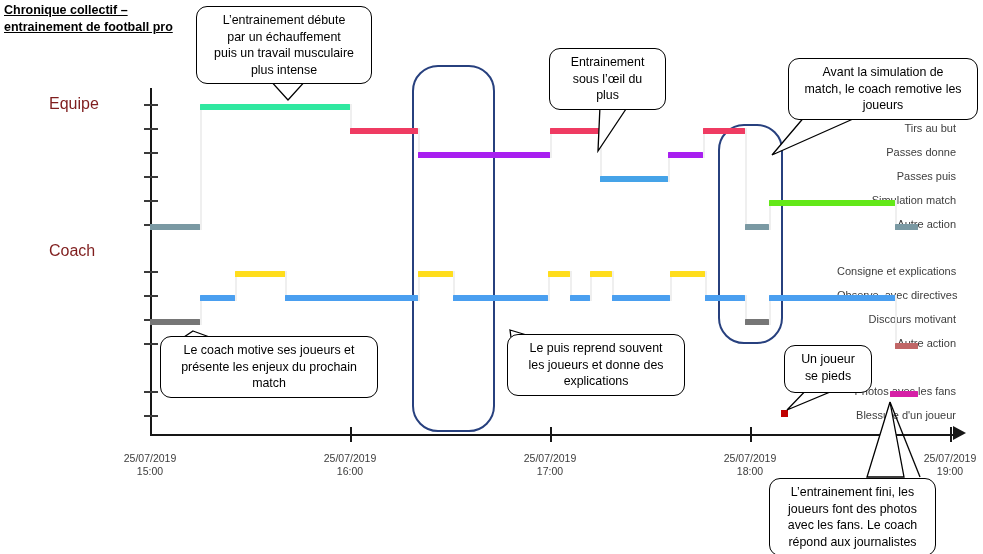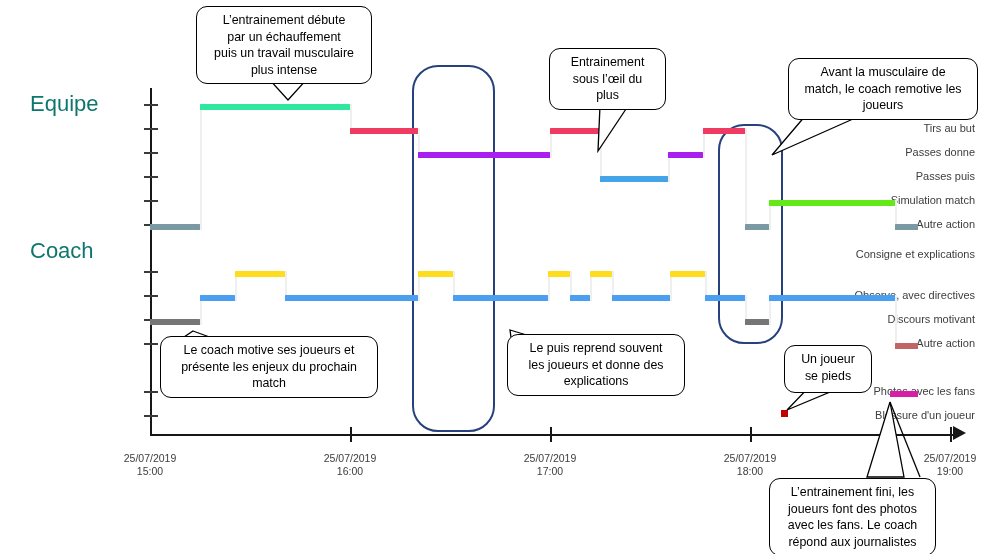--- a/index.html
+++ b/index.html
@@ -50,33 +50,34 @@
     width: 2px; height: 15px;
     background: #171717;
   }
 
   
   .y-label {
     position: absolute;
     right: 0;
     width: 146px;
     text-align: right;
-    padding-right: 8px;
+    padding-right: 27px;
     font-size: 11px;
     color: #3d3d3d;
     line-height: 12px;
     transform: translateY(-6px);
     white-space: nowrap;
   }
   .group-label {
     position: absolute;
-    font-size: 22px;
-    color: #0f766e;
+    font-size: 16px;
+    color: #7f1d1d;
     line-height: 16px;
     white-space: nowrap;
+    margin-left: 19px;
   }
 
   
   .x-label {
     position: absolute;
     top: 452px;
     width: 120px;
     margin-left: -60px;
     text-align: center;
     font-size: 10.5px;
@@ -115,20 +116,22 @@
     z-index: 6;
   }
   .leader { position: absolute; overflow: visible; z-index: 5; }
   .leader polyline, .leader polygon, .leader line { fill: #fff; stroke: #000; stroke-width: 1.3; }
 </style>
 </head>
 <body>
 
 <div id="stage">
 
+  <div class="chart-title">Chronique collectif –
+entrainement de football pro</div>
 
   <div id="highlights">
       <div class="highlight-box" style="left: 412px; top: 65px; width: 83px; height: 367px; border-color: rgb(39, 64, 126);"></div>
       <div class="highlight-box" style="left: 718px; top: 124px; width: 65px; height: 220px; border-color: rgb(39, 64, 126);"></div>
     </div>
 
   <div class="axis-line y-axis"></div>
   <div class="axis-line x-axis"></div>
   <div class="x-arrow"></div>
 
@@ -146,21 +149,21 @@
       <div class="y-tick" style="top: 391px;"></div>
       <div class="y-tick" style="top: 415px;"></div>
     </div>
   <div id="y-labels">
       <div class="y-label" style="top: 104px;">Echauffement</div>
       <div class="y-label" style="top: 128px;">Tirs au but</div>
       <div class="y-label" style="top: 152px;">Passes donne</div>
       <div class="y-label" style="top: 176px;">Passes puis</div>
       <div class="y-label" style="top: 200px;">Simulation match</div>
       <div class="y-label" style="top: 224px;">Autre action</div>
-      <div class="y-label" style="top: 254px;">Consigne et explications</div>
+      <div class="y-label" style="top: 271px;">Consigne et explications</div>
       <div class="y-label" style="top: 295px;">Observe, avec directives</div>
       <div class="y-label" style="top: 319px;">Discours motivant</div>
       <div class="y-label" style="top: 343px;">Autre action</div>
       <div class="y-label" style="top: 391px;">Photos avec les fans</div>
       <div class="y-label" style="top: 415px;">Blessure d'un joueur</div>
     </div>
   <div id="group-labels">
       <div class="group-label" style="left: 30px; top: 96px;">Equipe</div>
       <div class="group-label" style="left: 30px; top: 243px;">Coach</div>
     </div>
@@ -250,21 +253,21 @@
   </svg>
 
   <div id="callouts">
       <div class="callout" style="left: 196px; top: 6px; width: 176px; min-height: 74px;">L’entrainement débute
 par un échauffement
 puis un travail musculaire
 plus intense</div>
       <div class="callout" style="left: 549px; top: 48px; width: 117px; min-height: 60px;">Entrainement
 sous l’œil du
 plus</div>
-      <div class="callout" style="left: 788px; top: 58px; width: 190px; min-height: 59px;">Avant la musculaire de
+      <div class="callout" style="left: 788px; top: 58px; width: 190px; min-height: 59px;">Avant la simulation de
 match, le coach remotive les
 joueurs</div>
       <div class="callout" style="left: 160px; top: 336px; width: 218px; min-height: 62px;">Le coach motive ses joueurs et
 présente les enjeux du prochain
 match</div>
       <div class="callout" style="left: 507px; top: 334px; width: 178px; min-height: 57px;">Le puis reprend souvent
 les joueurs et donne des
 explications</div>
       <div class="callout" style="left: 784px; top: 345px; width: 88px; min-height: 48px;">Un joueur
 se pieds</div>

